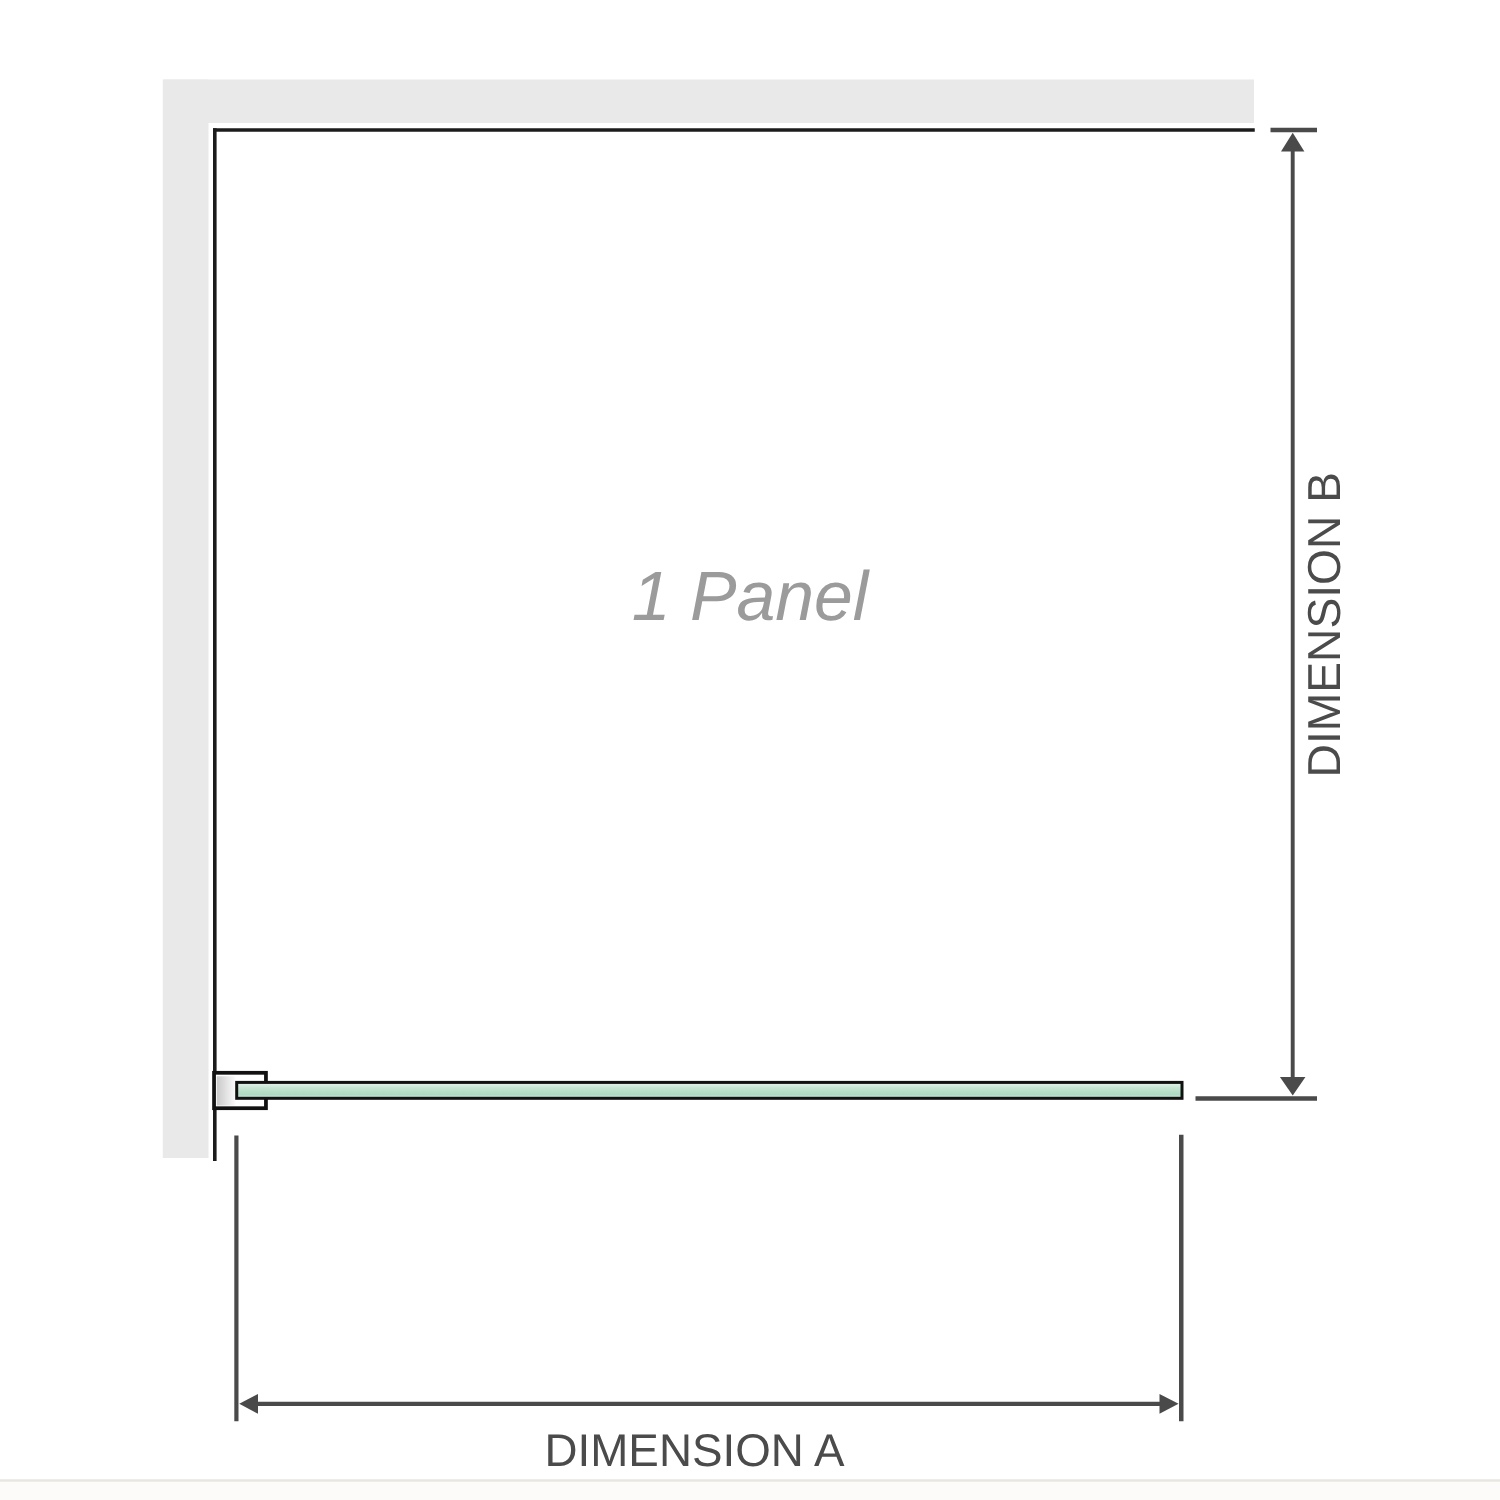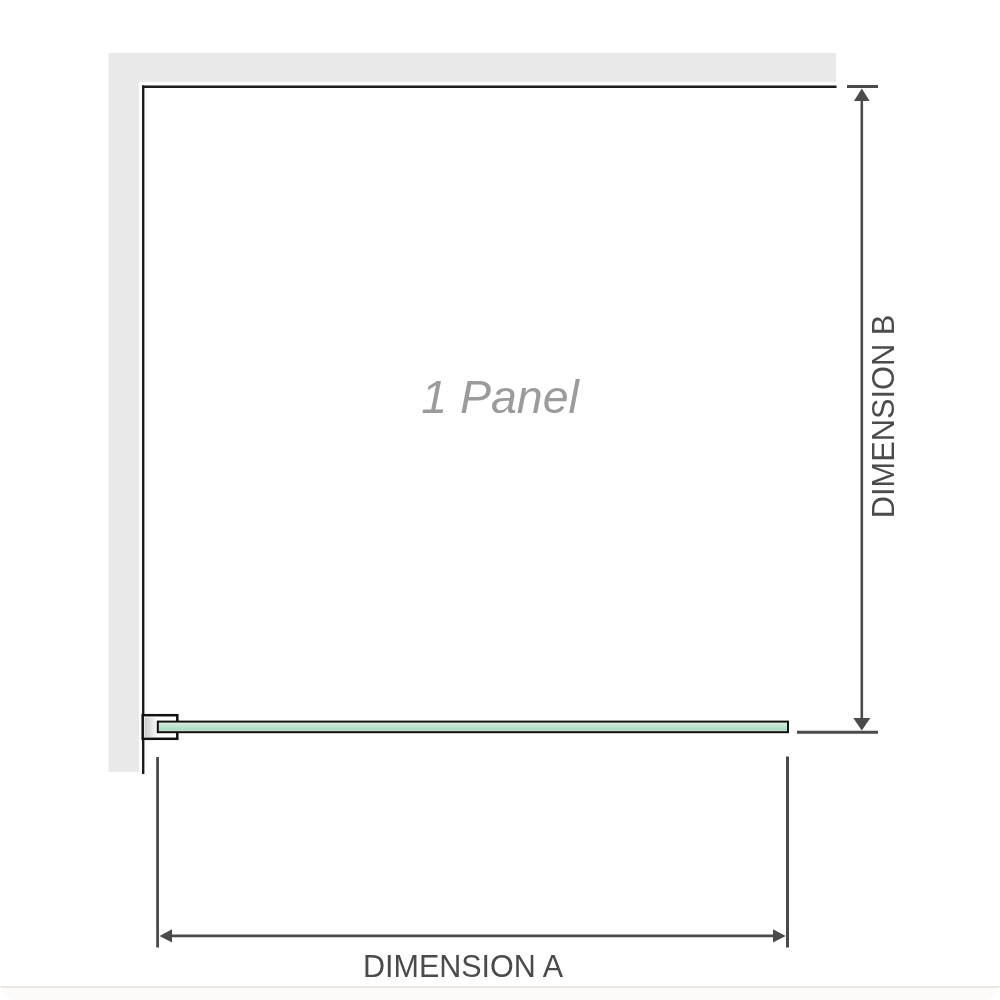--- a/index.html
+++ b/index.html
@@ -1,17 +1,17 @@
 <!DOCTYPE html>
 <html><head>
 <meta charset="utf-8">
 <style>
   html,body{margin:0;padding:0;background:#ffffff;}
   .page{position:relative;width:1000px;height:1000px;background:#ffffff;overflow:hidden;
-        font-family:"Liberation Sans", sans-serif;border-radius:17px;}
+        font-family:"Liberation Sans", sans-serif;}
 </style>
 </head>
 <body>
 <div class="page">
 <svg width="1000" height="1000" viewBox="0 0 1000 1000" xmlns="http://www.w3.org/2000/svg">
   <defs>
     <linearGradient id="glassGrad" x1="0" y1="0" x2="0" y2="1">
       <stop offset="0" stop-color="#e9f4ee"></stop>
       <stop offset="0.35" stop-color="#c5e4d2"></stop>
       <stop offset="0.75" stop-color="#aedac2"></stop>

